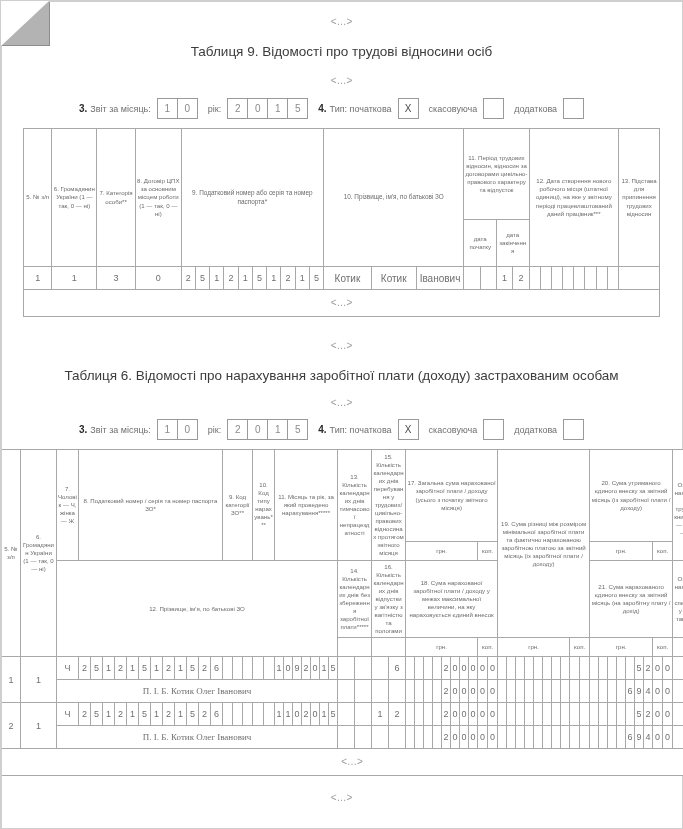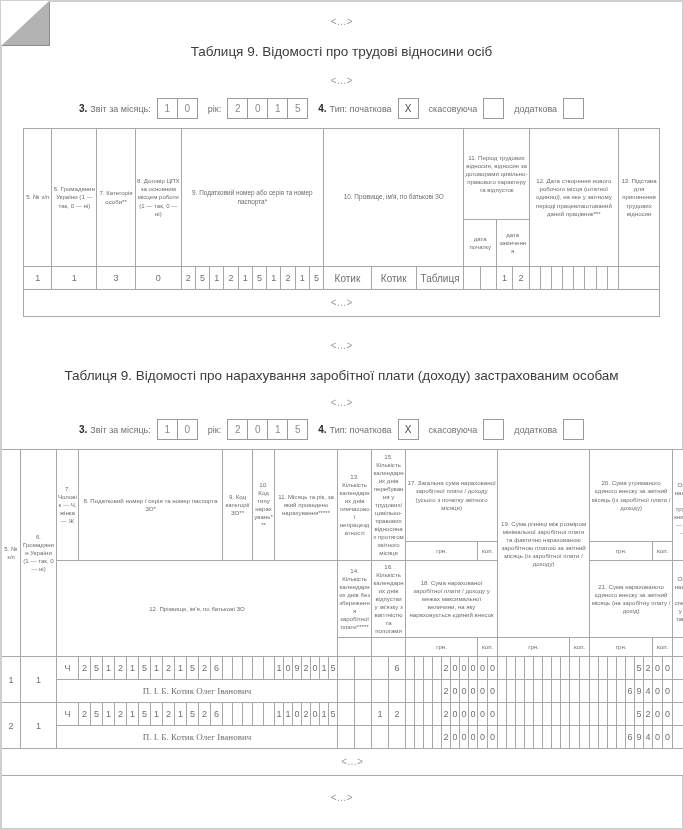--- a/index.html
+++ b/index.html
@@ -213,21 +213,21 @@
       <td class="dat">1</td>
       <td class="dat">2</td>
       <td class="dat">1</td>
       <td class="dat">5</td>
       <td class="dat">1</td>
       <td class="dat">2</td>
       <td class="dat">1</td>
       <td class="dat">5</td>
       <td class="dat nm">Котик</td>
       <td class="dat nm">Котик</td>
-      <td class="dat nm">Таблиця</td>
+      <td class="dat nm">Іванович</td>
       <td class="dat"></td>
       <td class="dat"></td>
       <td class="dat">1</td>
       <td class="dat">2</td>
       <td class="dat"></td>
       <td class="dat"></td>
       <td class="dat"></td>
       <td class="dat"></td>
       <td class="dat"></td>
       <td class="dat"></td>
@@ -238,21 +238,21 @@
     <tr class="tailrow">
       <td colspan="30" class="ellipsis" style="font-size:10px;color:#9a9a9a;">&lt;…&gt;</td>
     </tr>
   </tbody>
     </table>
 
   <div style="height:24px;"></div>
   <div class="ellipsis">&lt;…&gt;</div>
 
   <div style="height:17px;"></div>
-  <div class="title">Таблиця 9. Відомості про нарахування заробітної плати (доходу) застрахованим особам</div>
+  <div class="title">Таблиця 6. Відомості про нарахування заробітної плати (доходу) застрахованим особам</div>
 
   <div style="height:15px;"></div>
   <div class="ellipsis">&lt;…&gt;</div>
 
   <div style="height:11px;"></div>
   <div class="reportline">
     <span class="rl-num">3.</span>
     <span class="rl-lbl">Звіт за місяць:</span>
     <span class="boxgroup">
       <span class="bx">1</span>

